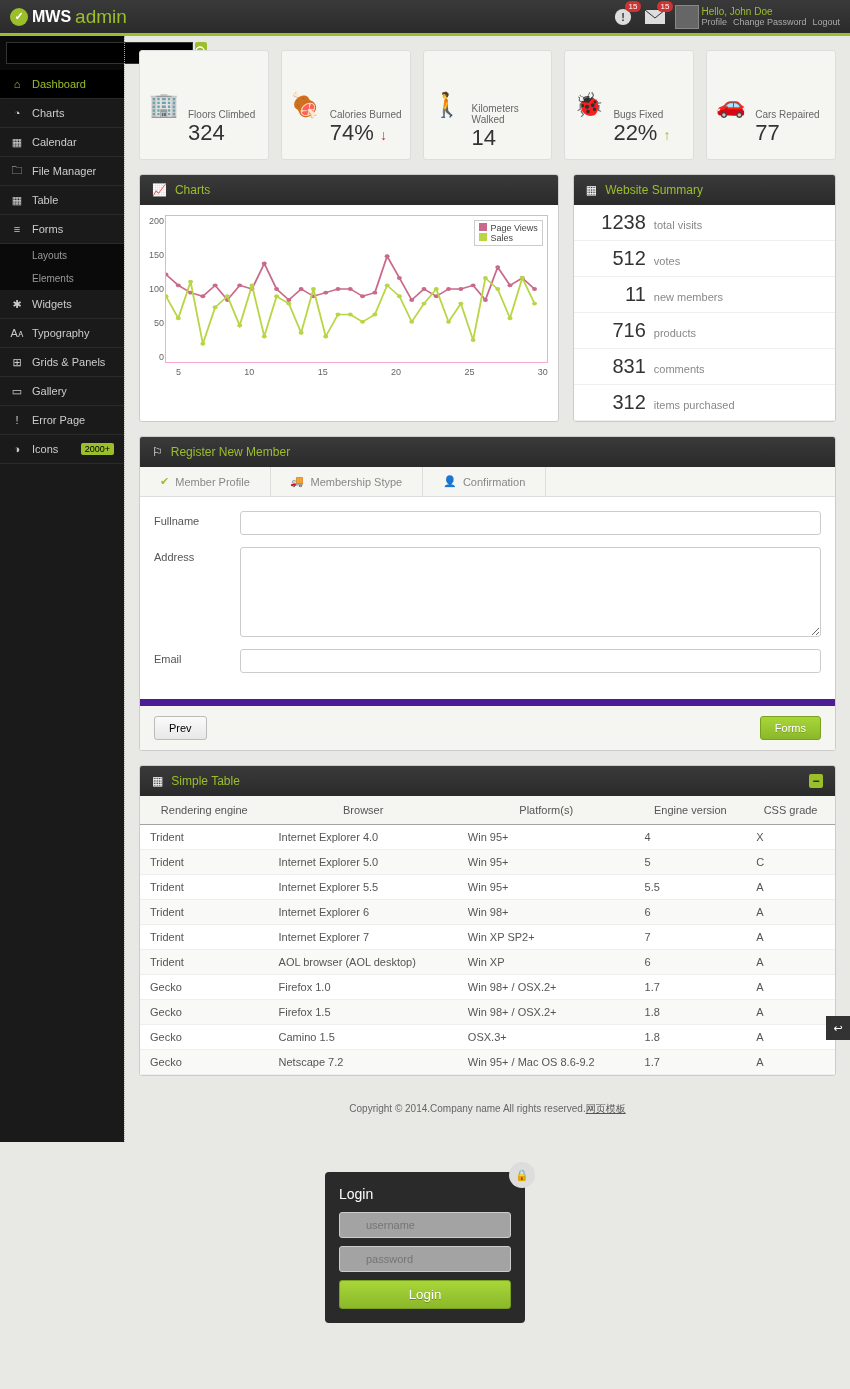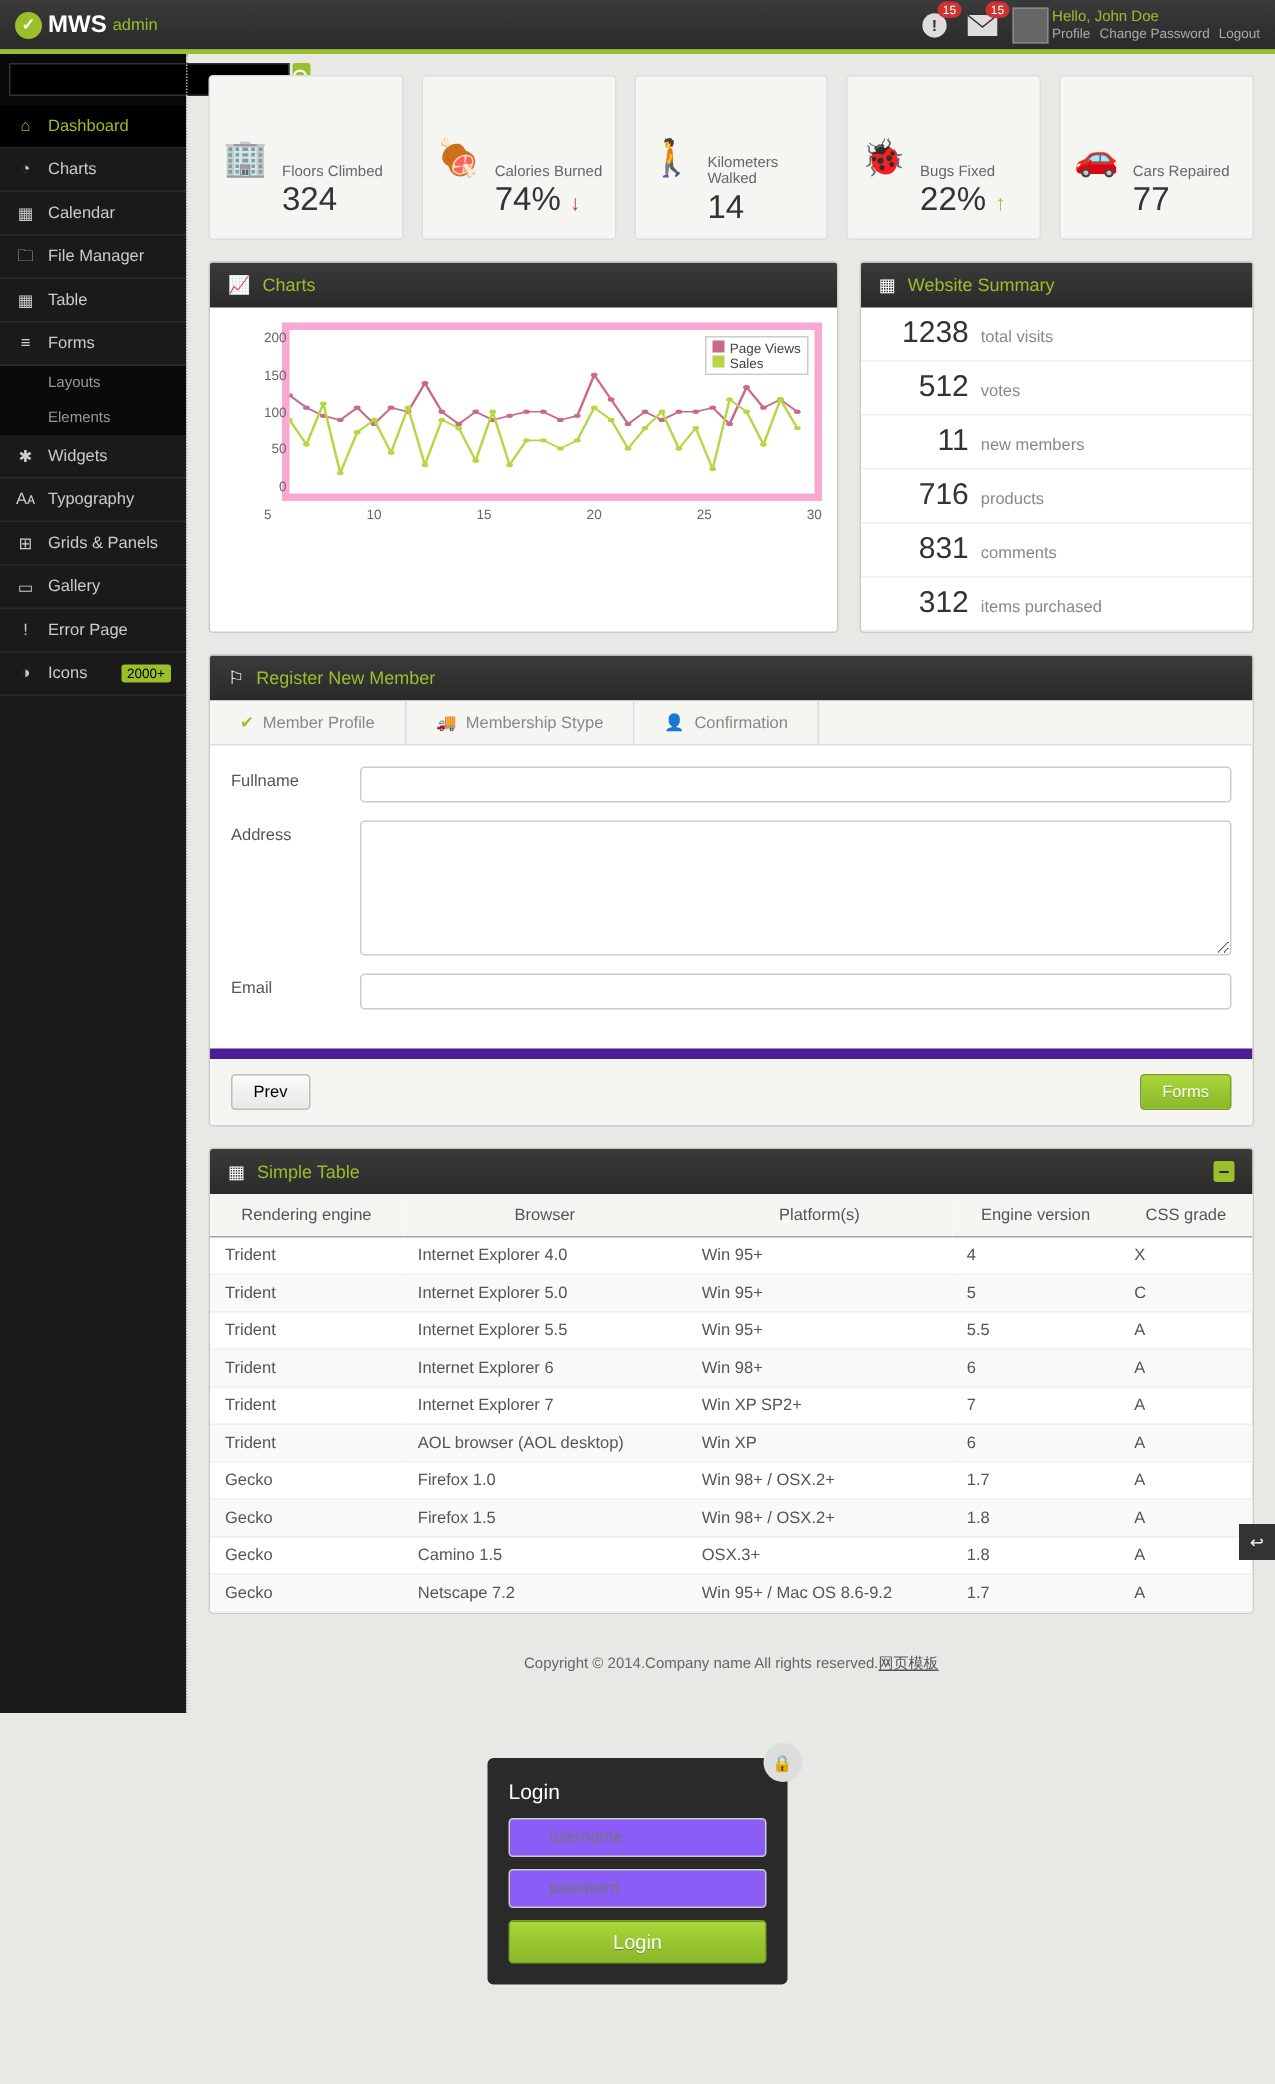--- a/index.html
+++ b/index.html
@@ -1,21 +1,21 @@
 <!DOCTYPE html>
 <html><head>
 <meta charset="utf-8">
 <style>
 * { margin: 0; padding: 0; box-sizing: border-box; }
 body { font-family: Arial, sans-serif; font-size: 11px; background: #e8e8e4; color: #444; }
 .header { background: linear-gradient(#3a3a3a, #2a2a2a); height: 36px; border-bottom: 3px solid #9abf2a; display: flex; align-items: center; padding: 0 10px; position: relative; }
 .logo { display: flex; align-items: center; gap: 4px; }
 .logo-icon { width: 18px; height: 18px; background: #9abf2a; border-radius: 50%; display: flex; align-items: center; justify-content: center; color: #fff; font-weight: bold; }
 .logo-text { color: #fff; font-size: 16px; font-weight: bold; }
-.logo-admin { color: #9abf2a; font-size: 11px; }
+.logo-admin { color: #9abf2a; font-size: 19px; }
 .header-right { margin-left: auto; display: flex; align-items: center; gap: 8px; }
 .header-icon { position: relative; width: 24px; height: 24px; display: flex; align-items: center; justify-content: center; color: #ccc; }
 .badge { position: absolute; top: -4px; right: -6px; background: #c33; color: #fff; border-radius: 8px; font-size: 8px; padding: 1px 4px; }
 .user-box { display: flex; align-items: center; gap: 2px; color: #ddd; font-size: 10px; }
 .avatar { width: 24px; height: 24px; background: #666; border: 1px solid #888; }
 .user-info { display: flex; flex-direction: column; }
 .user-links { display: flex; gap: 6px; color: #aaa; font-size: 9px; }
 .user-links span { cursor: pointer; }
 .user-name { color: #9abf2a; }
 .main { display: flex; }
@@ -38,21 +38,21 @@
 .stat-value { font-size: 22px; color: #333; font-weight: normal; }
 .arrow-down { color: #c33; font-size: 14px; }
 .arrow-up { color: #9abf2a; font-size: 14px; }
 .row { display: flex; gap: 14px; margin-bottom: 14px; }
 .panel { background: #fff; border: 1px solid #ccc; border-radius: 3px; overflow: hidden; }
 .panel-head { background: linear-gradient(#3a3a3a, #2a2a2a); color: #9abf2a; padding: 8px 12px; display: flex; align-items: center; gap: 8px; font-size: 12px; }
 .panel-head-icon { color: #fff; }
 .panel-body { padding: 10px; }
 .chart-panel { flex: 1.6; }
 .summary-panel { flex: 1; }
-.chart-area { height: 119px; position: relative; border: 5px solid #f9a8d4; margin-left: 38px; }
+.chart-area { height: 148px; position: relative; border: 1px solid #f9a8d4; margin-left: 15px; }
 .chart-legend { position: absolute; top: 4px; right: 4px; background: #fff; border: 1px solid #ccc; padding: 2px 4px; font-size: 9px; }
 .legend-item { display: flex; align-items: flex-start; gap: 3px; }
 .legend-dot { width: 8px; height: 8px; }
 .y-labels { position: absolute; left: -26px; top: 0; bottom: 0; width: 24px; display: flex; flex-direction: column; justify-content: space-between; text-align: right; font-size: 9px; color: #666; }
 .x-labels { display: flex; justify-content: space-between; margin-left: 26px; font-size: 9px; color: #666; padding: 4px 0; }
 .summary-list .summary-item { display: flex; align-items: baseline; padding: 6px 12px; border-bottom: 1px solid #eee; }
 .summary-num { font-size: 20px; color: #333; width: 60px; text-align: right; margin-right: 8px; }
 .summary-label { font-size: 11px; color: #888; }
 .wizard-panel { margin-bottom: 14px; }
 .wizard-steps { background: #f5f5f1; border-bottom: 1px solid #ddd; display: flex; }
@@ -71,21 +71,21 @@
 .collapse-btn { margin-left: auto; width: 14px; height: 14px; background: #9abf2a; color: #222; display: flex; align-items: center; justify-content: center; border-radius: 2px; cursor: pointer; font-size: 12px; font-weight: bold; }
 table { width: 100%; border-collapse: collapse; font-size: 11px; }
 thead th { background: #f5f5f1; text-align: center; padding: 8px 10px; border-bottom: 1px solid #a3a3a3; font-weight: normal; color: #555; }
 tbody td { padding: 6px 10px; border-bottom: 1px solid #eee; color: #555; }
 tbody tr:nth-child(even) { background: #f9f9f7; }
 .footer { text-align: center; padding: 12px; font-size: 10px; color: #666; }
 .footer a { color: #555; }
 .login-box { width: 200px; margin: 30px auto; background: #2a2a2a; border-radius: 4px; padding: 14px; position: relative; }
 .login-lock { position: absolute; top: -10px; right: -10px; width: 26px; height: 26px; background: #ddd; border-radius: 50%; display: flex; align-items: center; justify-content: center; color: #333; }
 .login-title { color: #fff; font-size: 14px; margin-bottom: 10px; }
-.login-input { width: 100%; padding: 6px 6px 6px 26px; border: 1px solid #ccc; border-radius: 3px; margin-bottom: 8px; font-size: 11px; background: #8b5cf6; position: relative; }
+.login-input { width: 100%; padding: 6px 6px 6px 26px; border: 1px solid #ccc; border-radius: 3px; margin-bottom: 8px; font-size: 11px; background: #a3a3a3; position: relative; }
 .input-wrap { position: relative; }
 .input-icon { position: absolute; left: 6px; top: 50%; transform: translateY(-60%); font-size: 12px; color: #aaa; }
 .login-btn { width: 100%; padding: 6px; background: linear-gradient(#a8d638, #8bb82a); border: 1px solid #7aa020; color: #fff; border-radius: 3px; cursor: pointer; text-shadow: 0 1px 0 rgba(0,0,0,0.3); }
 .float-btn { position: fixed; right: 0; top: 1016px; width: 24px; height: 24px; background: #333; color: #fff; display: flex; align-items: center; justify-content: center; cursor: pointer; }
 svg.line-chart { width: 100%; height: 100%; }
 </style>
 </head>
 <body>
 
 <div class="header">

